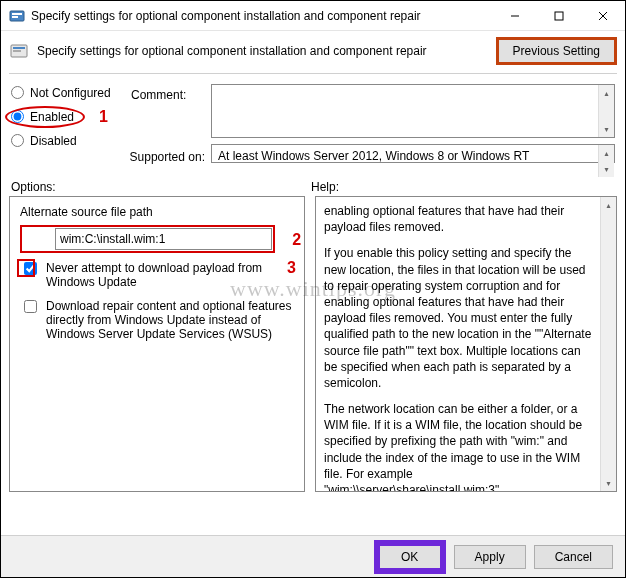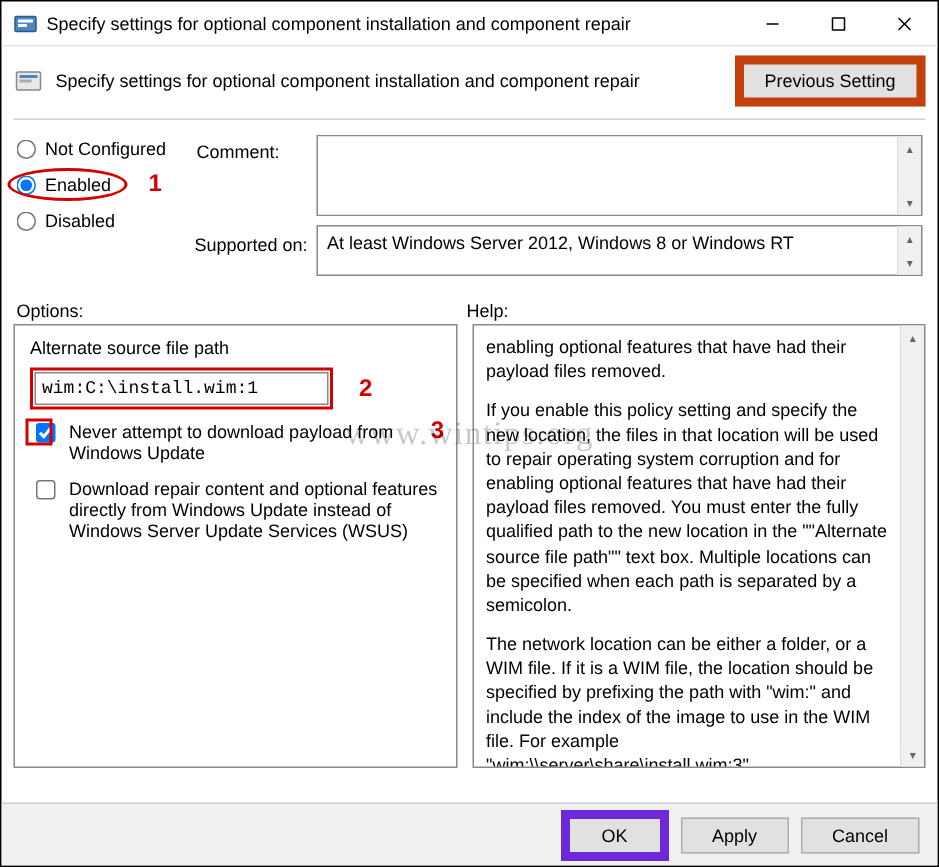--- a/index.html
+++ b/index.html
@@ -25,44 +25,44 @@
   .titlebar .icon-slot { width: 16px; height: 16px; margin-right: 6px; }
   .titlebar .title { flex: 1; font-size: 12px; }
   .win-btns { display: flex; }
   .win-btn { width: 44px; height: 30px; display:flex; align-items:center; justify-content:center; color:#333; }
   .header-row {
     display: flex; align-items: center; padding: 6px 8px; gap: 8px;
   }
   .header-row .icon-slot { width: 20px; height: 20px; }
   .header-row .header-title { flex: 1; font-size: 12px; color: #000; }
   .nav-btn {
-    background: #e1e1e1; border: 6px solid #c2410c; padding: 4px 14px;
+    background: #e1e1e1; border: 3px solid #c2410c; padding: 4px 14px;
     font-size: 12px; font-family: inherit;
   }
   .divider { height: 1px; background: #d0d0d0; margin: 2px 8px 6px 8px; }
 
   .config-area { display: grid; grid-template-columns: 120px 80px 1fr; padding: 4px 10px 8px 10px; row-gap: 6px; }
   .radio-group { grid-column: 1; grid-row: 1 / span 3; display: flex; flex-direction: column; gap: 10px; padding-top: 2px;}
-  .radio-item { display: flex; align-items: center; gap: 6px; position: relative; }
+  .radio-item { display: flex; align-items: flex-start; gap: 6px; position: relative; }
   .radio-item input { margin:0; }
   .highlight-oval {
     position: absolute; left: -6px; top: -4px; width: 80px; height: 22px;
     border: 2px solid #d40000; border-radius: 50%;
     pointer-events: none;
   }
   .anno { position: absolute; color: #d40000; font-weight: bold; font-size: 16px; pointer-events:none; }
   .comment-label { grid-column: 2; grid-row: 1; padding-top: 4px; }
   .comment-box {
     grid-column: 3; grid-row: 1 / span 2; border: 1px solid #888; height: 54px;
     background: #fff; position: relative; display:flex;
   }
   .comment-box textarea { flex:1; border:none; resize:none; font-family:inherit; font-size:12px; padding:2px 4px; outline:none;}
   .supported-label { grid-column: 1 / span 2; grid-row: 3; text-align: right; padding-right: 6px; padding-top:6px; }
   .supported-box {
-    grid-column: 3; grid-row: 3; border: 1px solid #888; height: 34px;
+    grid-column: 3; grid-row: 3; border: 1px solid #888; height: 19px;
     background: #fff; display:flex; align-items:flex-start;
   }
   .supported-box .text { padding: 4px 6px; flex:1; }
   .scroll-stub { width: 16px; background: #f0f0f0; border-left:1px solid #ddd; display:flex; flex-direction:column; justify-content:space-between;}
   .scroll-btn { height:16px; display:flex; align-items:center; justify-content:center; color:#666; font-size:8px; background:#f0f0f0;}
 
   .split-labels { display:flex; padding: 8px 10px 2px 10px; }
   .split-labels .left { width: 300px; }
   .split-labels .right { flex:1; }
 
@@ -70,21 +70,21 @@
   .pane {
     border: 1px solid #888; background:#fff; height: 296px; overflow:hidden;
     display:flex; flex-direction:column;
   }
   .pane.left { width: 296px; }
   .pane.right { flex:1;justify-content:flex-end; }
 
   .opt-row { padding: 8px 10px 2px 10px; }
   .opt-label { margin-bottom: 4px; }
   .opt-input {
-    border: 1px solid #888; padding: 3px 4px; width: 196px; font-family:Liberation Mono, monospace; font-size:12px;
+    border: 1px solid #888; padding: 3px 4px; width: 217px; font-family:Liberation Sans, sans-serif; font-size:12px;margin-left:32px;
   }
   .highlight-box {
     border: 2px solid #d40000; padding: 1px; display:inline-block; margin-top:2px;
   }
   .chk-row { display:flex; align-items:flex-start; gap:6px; padding: 6px 10px 4px 10px; }
   .chk-row input { margin-top:1px; }
   .chk-row .chk-box { position:relative; }
   .chk-highlight { position:absolute; left:-3px; top:-2px; width:18px; height:18px; border:2px solid #d40000; pointer-events:none;}
   .chk-label { flex:1; }
 

